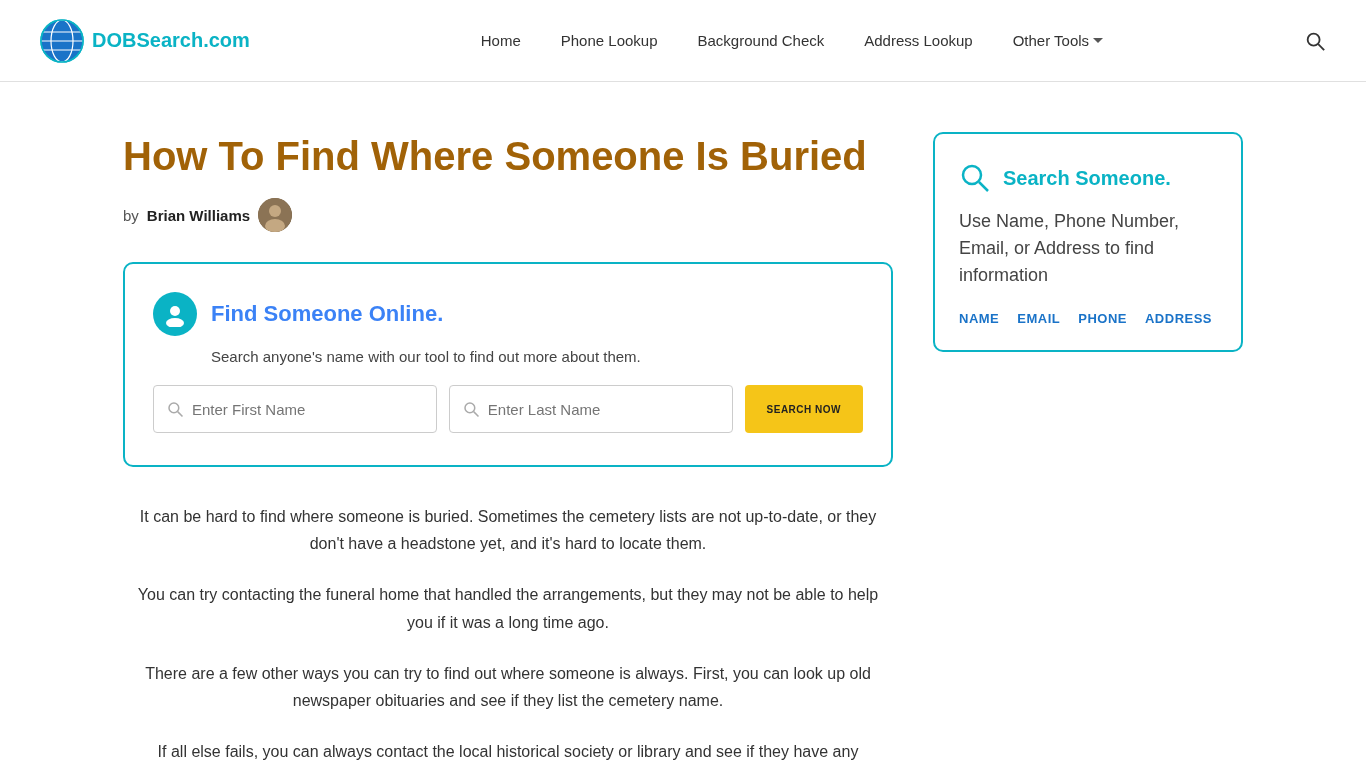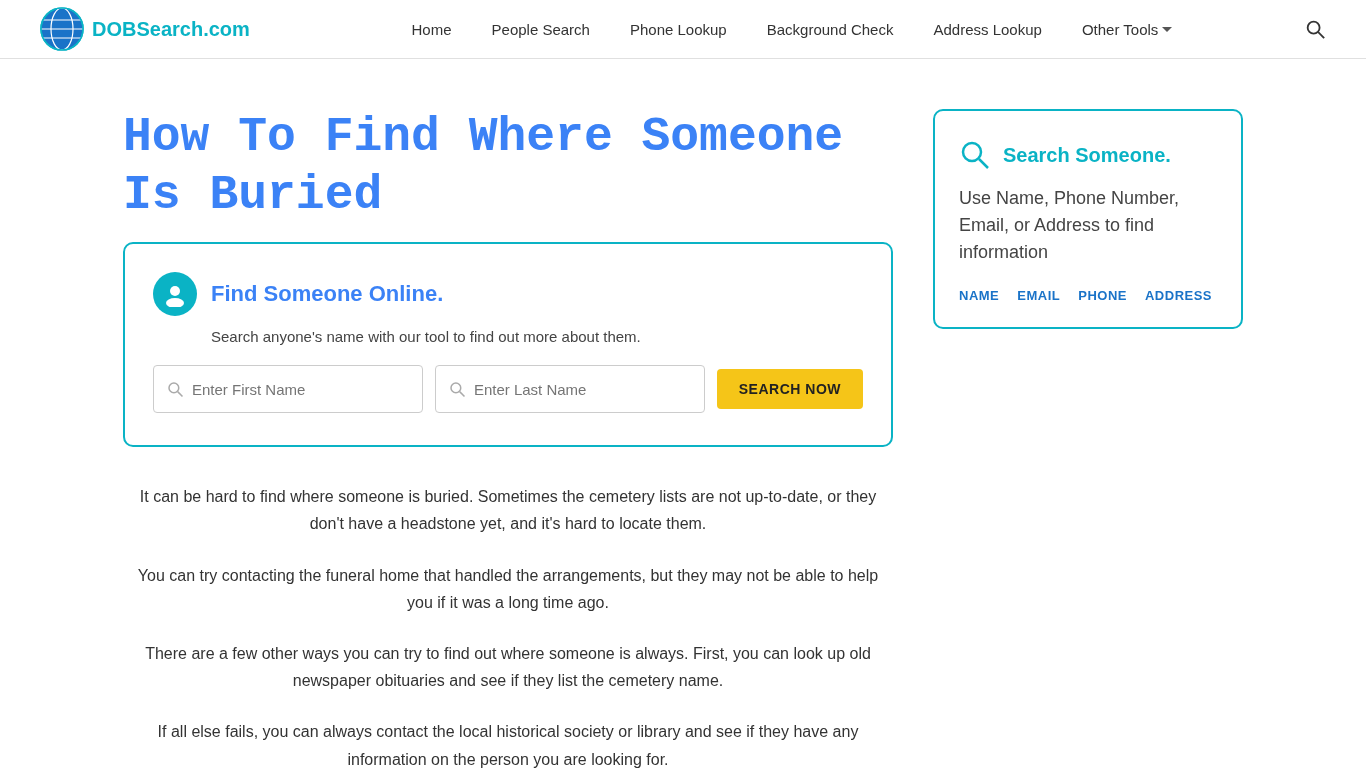--- a/index.html
+++ b/index.html
@@ -3,21 +3,21 @@
   <meta charset="utf-8">
   <style>
     * { margin: 0; padding: 0; box-sizing: border-box; }
     body { font-family: Georgia, 'Times New Roman', serif; background: #fff; color: #222; font-size: 16px; }
 
     
     header {
       display: flex;
       align-items: center;
       padding: 0 40px;
-      height: 59px;
+      height: 82px;
       border-bottom: 1px solid #e0e0e0;
       background: #fff;
     }
     .logo-wrap {
       display: flex;
       align-items: center;
       margin-right: 40px;
       text-decoration: none;
     }
     .logo-icon {
@@ -77,24 +77,24 @@
       flex: 1;
       max-width: 870px;
     }
     .sidebar-col {
       width: 310px;
       flex-shrink: 0;
     }
 
     
     h1.article-title {
-      font-family: Liberation Mono, monospace;
-      font-size: 48px;
-      font-weight: 700;
-      color: #3b82f6;
+      font-family: Liberation Sans, sans-serif;
+      font-size: 40px;
+      font-weight: 700;
+      color: #a16207;
       margin-bottom: 18px;
       line-height: 1.2;
     }
     .author-line {
       font-family: Arial, sans-serif;
       font-size: 15px;
       color: #555;
       margin-bottom: 30px;
       display: flex;
       align-items: center;
@@ -181,25 +181,25 @@
       font-size: 15px;
       color: #999;
       width: 100%;
       background: transparent;
     }
     .search-now-btn {
       background: #f5c518;
       color: #222;
       font-family: Arial, sans-serif;
       font-weight: 700;
-      font-size: 14px;
+      font-size: 10px;
       border: none;
       border-radius: 4px;
       padding: 0 22px;
-      height: 40px;
+      height: 48px;
       cursor: pointer;
       white-space: nowrap;
       letter-spacing: 0.5px;
     }
 
     
     .article-body p {
       font-family: Arial, sans-serif;
       font-size: 16px;
       line-height: 1.7;
@@ -265,40 +265,50 @@
       <line x1="3" y1="13" x2="41" y2="13" stroke="#fff" stroke-width="1"></line>
       <line x1="3" y1="31" x2="41" y2="31" stroke="#fff" stroke-width="1"></line>
       <circle cx="22" cy="22" r="21" fill="none" stroke="#0ab3c5" stroke-width="1.5"></circle>
     </svg>
     <span class="logo-text">
       <span>DOBSearch</span><span style="color:#0ab3c5;">.com</span>
     </span>
   </a>
   <nav>
     <a href="#">Home</a>
-    <a href="#">People Search</a>
     <a href="#">Phone Lookup</a>
     <a href="#">Background Check</a>
     <a href="#">Address Lookup</a>
     <a href="#" style="display:flex;align-items:center;">
       <span>Other Tools</span>
       <span class="chevron-down"></span>
     </a>
   </nav>
   <svg class="search-icon-nav" viewBox="0 0 24 24" fill="none" stroke="#333" stroke-width="2" xmlns="http://www.w3.org/2000/svg">
     <circle cx="10.5" cy="10.5" r="6.5"></circle>
     <line x1="15.5" y1="15.5" x2="22" y2="22"></line>
   </svg>
 </header>
 
 <div class="main-container">
 
   <div class="article-col">
     <h1 class="article-title">How To Find Where Someone Is Buried</h1>
 
+    <div class="author-line">
+      <span>by</span>
+      <span class="author-name">Brian Williams</span>
+      <div class="author-avatar">
+        <svg viewBox="0 0 34 34" xmlns="http://www.w3.org/2000/svg">
+          <circle cx="17" cy="17" r="17" fill="#8b7355"></circle>
+          <circle cx="17" cy="13" r="6" fill="#c4a882"></circle>
+          <ellipse cx="17" cy="28" rx="10" ry="7" fill="#c4a882"></ellipse>
+        </svg>
+      </div>
+    </div>
 
     <div class="search-box">
       <div class="search-box-header">
         <div class="person-icon-circle">
           <svg width="26" height="26" viewBox="0 0 26 26" fill="none" xmlns="http://www.w3.org/2000/svg">
             <circle cx="13" cy="10" r="5" fill="#fff"></circle>
             <ellipse cx="13" cy="22" rx="9" ry="5" fill="#fff"></ellipse>
           </svg>
         </div>
         <h2 class="search-box-title">

